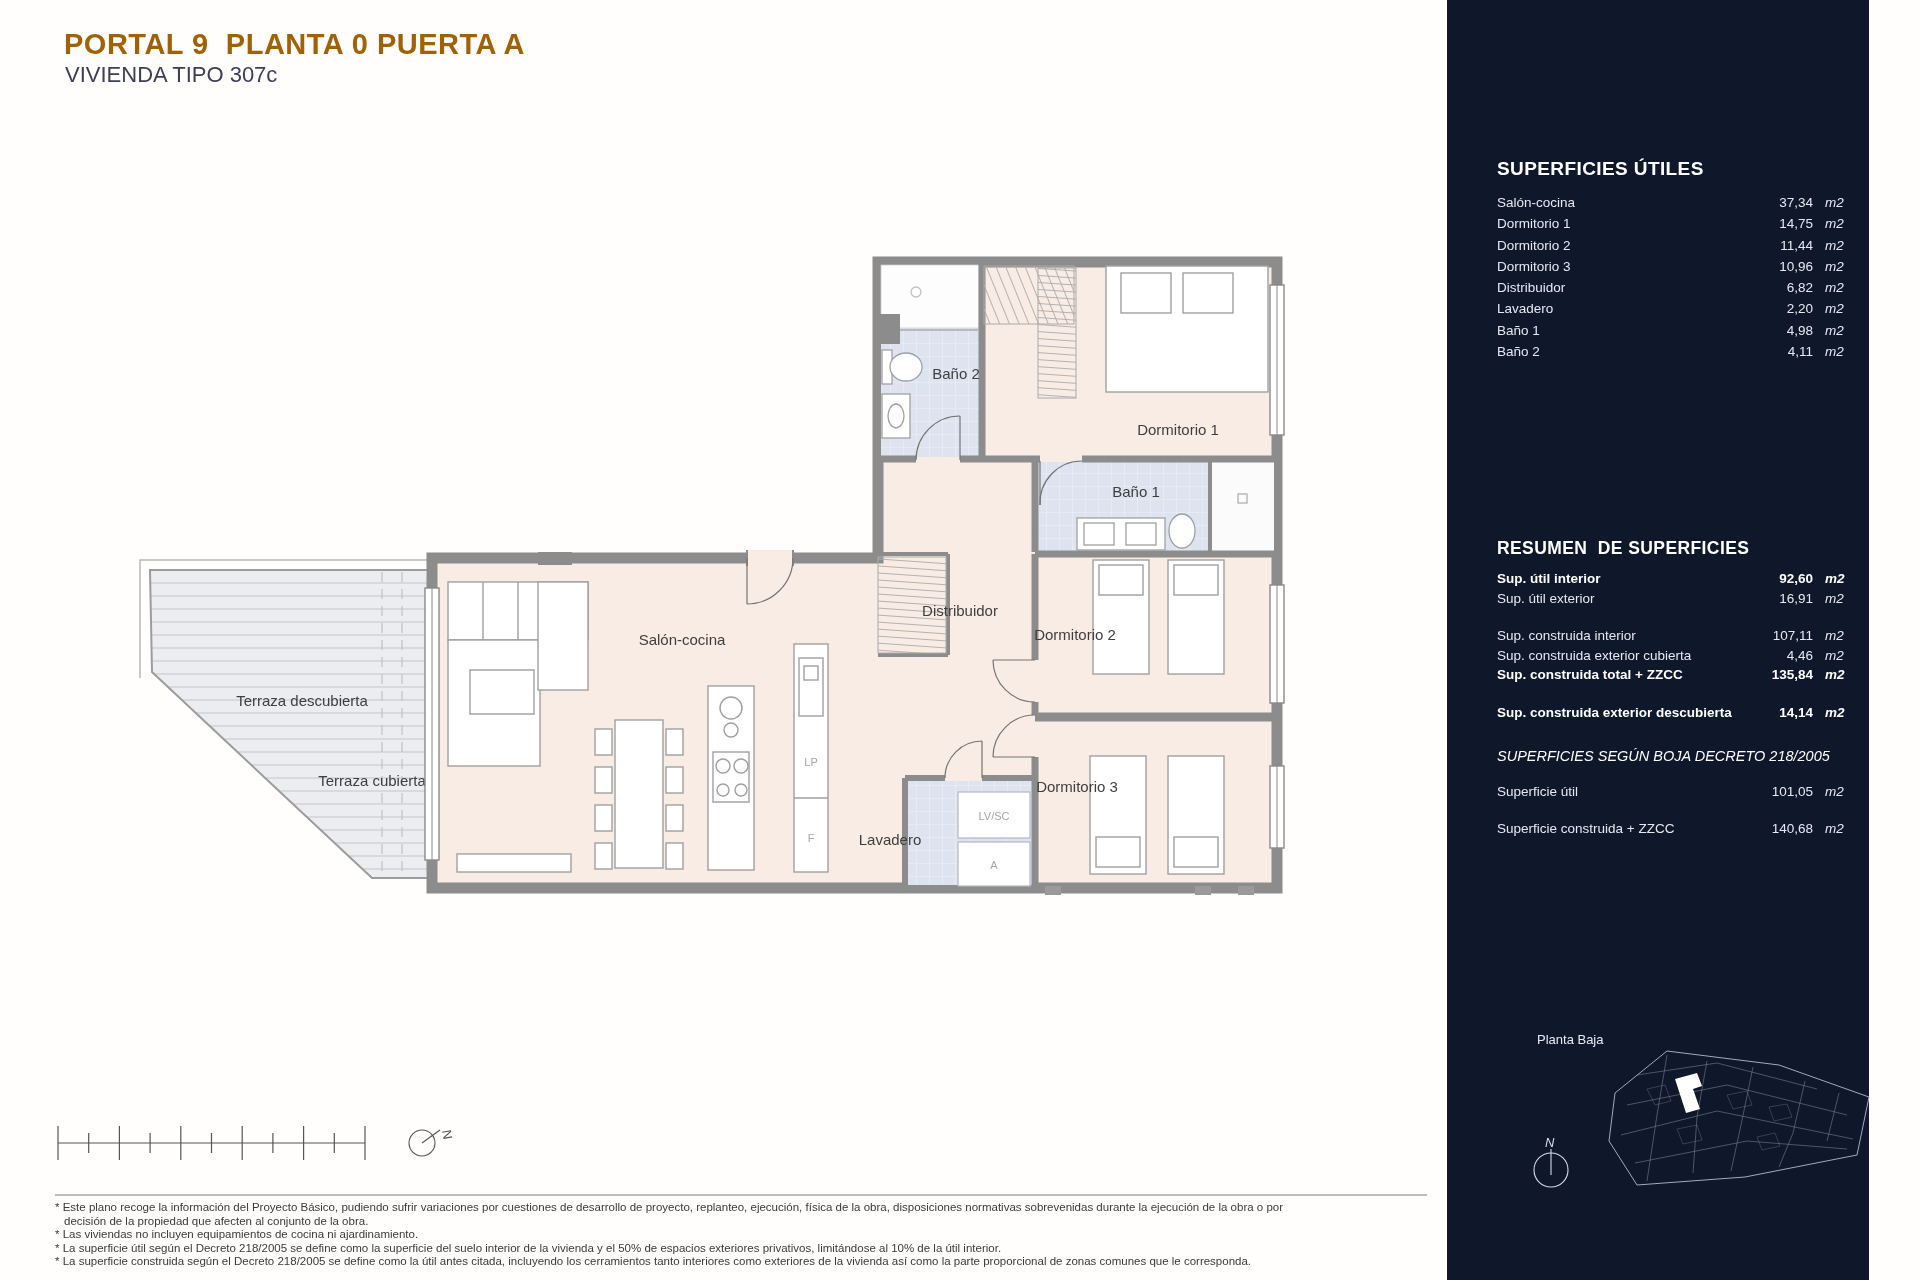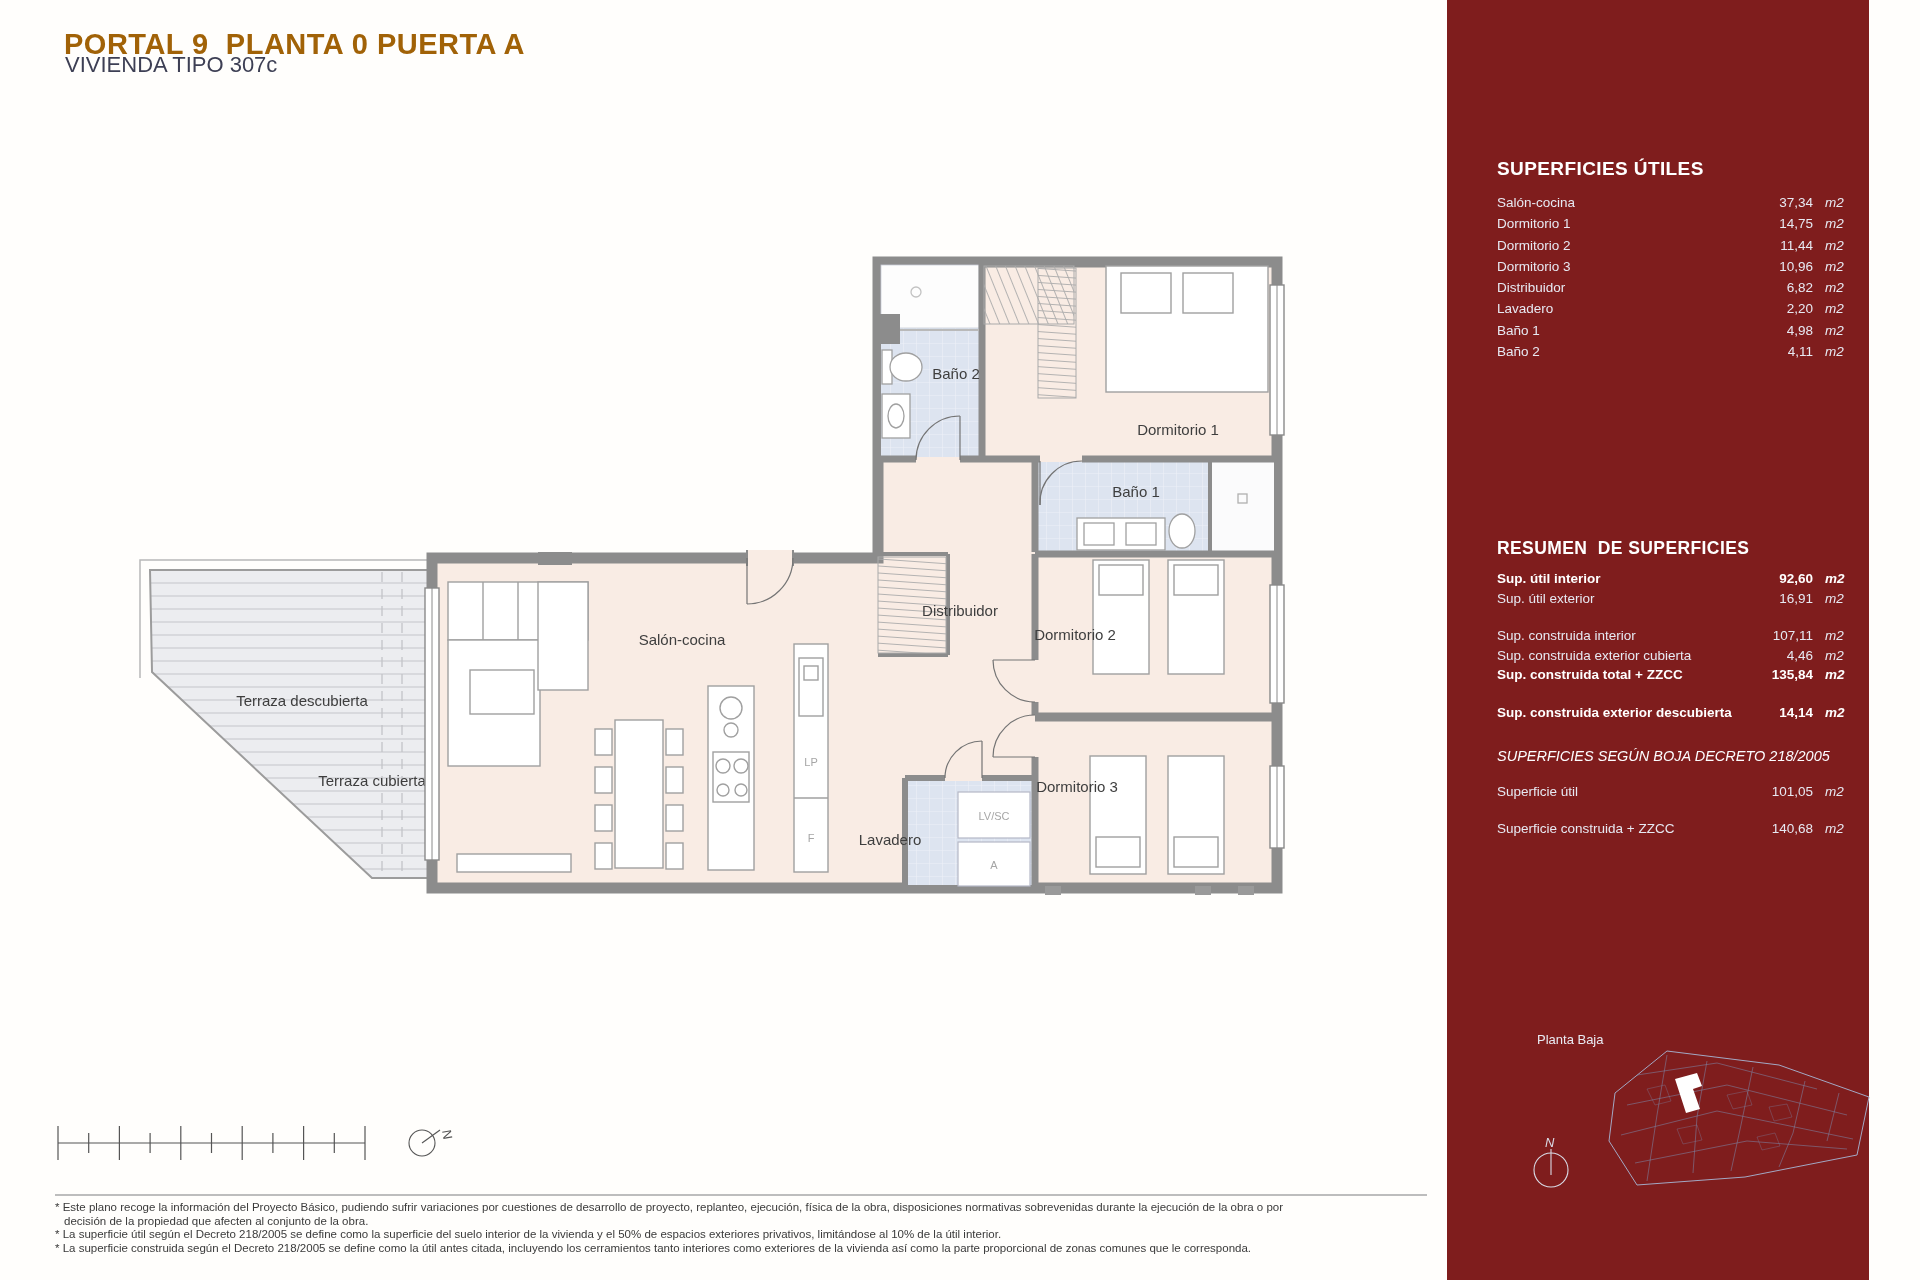--- a/index.html
+++ b/index.html
@@ -1,22 +1,22 @@
 <!DOCTYPE html>
 <html><head>
 <meta charset="utf-8">
 <style>
   html,body{margin:0;padding:0;background:#ffffff;}
   .page{position:relative;width:1920px;height:1280px;background:#fffefc;overflow:hidden;
         font-family:"Liberation Sans",sans-serif;}
   .title{position:absolute;left:64px;top:28px;color:#a16207;font-weight:bold;
          font-size:29px;letter-spacing:.5px;white-space:pre;}
-  .subtitle{position:absolute;left:65px;top:52px;color:#3d3f54;font-size:22px;white-space:pre;}
+  .subtitle{position:absolute;left:65px;top:62px;color:#3d3f54;font-size:22px;white-space:pre;}
   
-  .sidebar{position:absolute;left:1447px;top:0;width:422px;height:1280px;background:#7f1d1d;color:#eef0f6;}
+  .sidebar{position:absolute;left:1447px;top:0;width:422px;height:1280px;background:#0f172a;color:#eef0f6;}
   .sec{position:absolute;left:50px;width:362px;}
   .sec-heading{font-size:19px;font-weight:bold;color:#ffffff;letter-spacing:.4px;margin-bottom:15px;white-space:pre;}
   .sec-resumen .sec-heading{font-size:17.5px;margin-bottom:12px;}
   .row{display:flex;align-items:baseline;height:21.3px;font-size:13.5px;color:#e7e9f2;}
   .sec-resumen .row{height:19.6px;}
   .row .lbl{flex:1;}
   .row .val{width:58px;text-align:right;}
   .row .unit{width:34px;margin-left:12px;font-style:italic;}
   .row.b{font-weight:bold;color:#ffffff;}
   .gap{height:18px;}
@@ -358,17 +358,18 @@
         <path d="M120,30 L200,18 L300,44 M110,60 L210,40 L330,70 M104,90 L200,66 L336,94 M118,118 L230,96 L330,104 M150,10 L140,70 L130,136 M190,16 L180,72 L176,128 M236,22 L224,80 L214,126 M288,36 L276,88 L262,122 M322,48 L310,96" stroke="#7e84a6" stroke-width="0.7" opacity="0.8"></path>
         <path d="M130,44 l18,-4 l6,16 l-16,4 z M210,50 l20,-4 l5,14 l-19,4 z M252,62 l18,-3 l5,13 l-18,4 z M160,84 l20,-4 l5,15 l-19,4 z M240,92 l18,-4 l5,13 l-18,4 z" stroke="#7e84a6" stroke-width="0.6" opacity="0.6"></path>
       </g>
       <path fill="#ffffff" d="M158,34 l22,-6 l5,13 l-9,3 l7,20 l-14,4 z"></path>
     </svg>
   </div>
 
   <div class="footrule"></div>
   <div class="footnotes">
     <div class="fn">* Este plano recoge la información del Proyecto Básico, pudiendo sufrir variaciones por cuestiones de desarrollo de proyecto, replanteo, ejecución, física de la obra, disposiciones normativas sobrevenidas durante la ejecución de la obra o por decisión de la propiedad que afecten al conjunto de la obra.</div>
+    <div class="fn">* Las viviendas no incluyen equipamientos de cocina ni ajardinamiento.</div>
     <div class="fn">* La superficie útil según el Decreto 218/2005 se define como la superficie del suelo interior de la vivienda y el 50% de espacios exteriores privativos, limitándose al 10% de la útil interior.</div>
     <div class="fn">* La superficie construida según el Decreto 218/2005 se define como la útil antes citada, incluyendo los cerramientos tanto interiores como exteriores de la vivienda así como la parte proporcional de zonas comunes que le corresponda.</div>
   </div>
 
 </div>
 
 </body></html>

